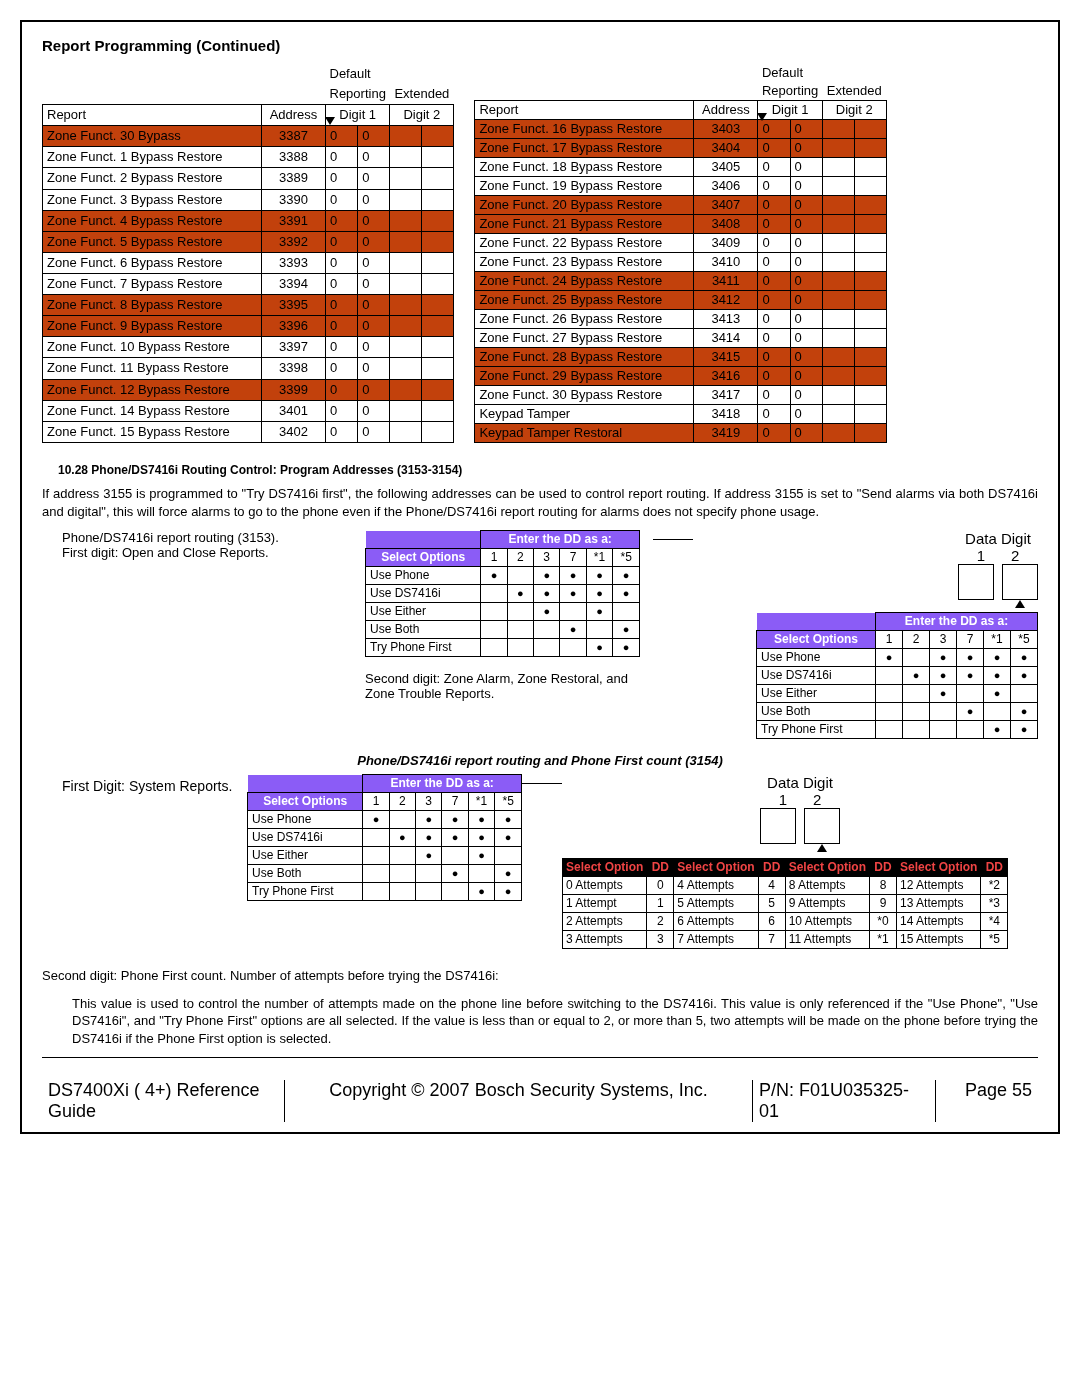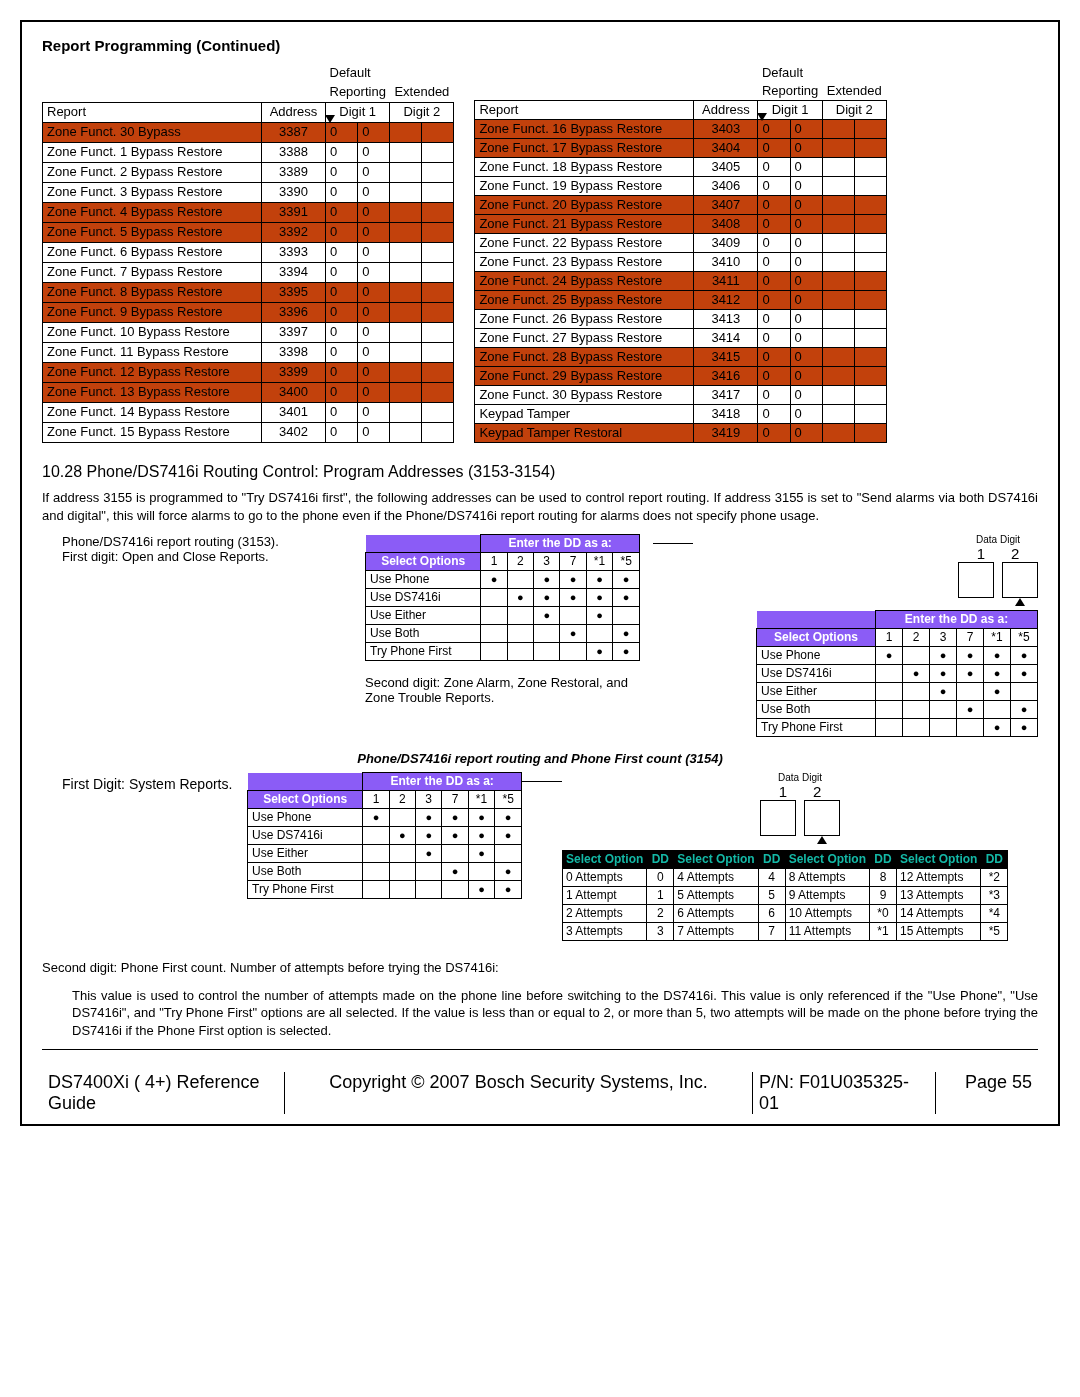--- a/index.html
+++ b/index.html
@@ -42,23 +42,23 @@
   }
   .col-report { width: 210px; }
   .col-addr { width: 55px; text-align: center !important; }
   .col-d1l { width: 23px; }
   .col-d1r { width: 23px; }
   .col-d2l { width: 23px; }
   .col-d2r { width: 23px; }
   .shaded { background: #c2410c; }
 
   .section-heading {
-    font-weight: normal;
-    font-size: 16px;
-    margin: 10px 0 8px 0;
+    font-weight: bold;
+    font-size: 12px;
+    margin: 10px 0 8px 16px;
   }
   .para {
     font-size: 13px;
     line-height: 1.35;
     margin: 0 0 10px 0;
     text-align: justify;
   }
   .indent { padding-left: 30px; }
 
   .opt-table {
@@ -74,36 +74,36 @@
   }
   .opt-table .blk {
     background: #8b5cf6;
     color: #fff;
     font-weight: bold;
     text-align: center;
   }
   .opt-table .cc { width: 18px; text-align: center; }
   .dot::before { content: "●"; font-size: 11px; }
   .opt-col-opt { width: 110px; }
-  .dd-label { font-size: 10px; }
+  .dd-label { font-size: 15px; }
   .dd-boxes { display: flex; gap: 8px; }
   .dd-box { width: 34px; height: 34px; border: 1.5px solid #000; }
 
   .attempts-table {
     border-collapse: collapse;
     font-size: 12px;
   }
   .attempts-table th, .attempts-table td {
     border: 1px solid #000;
     padding: 0 3px;
     height: 17px;
     line-height: 17px;
     text-align: left;
   }
-  .attempts-table .hdr { background: #000; color: #14b8a6; font-weight: bold; text-align: center; }
+  .attempts-table .hdr { background: #000; color: #ef4444; font-weight: bold; text-align: center; }
   .attempts-table .dd { width: 20px; text-align: center; }
 
   .footer {
     display: flex;
     border-top: 1px solid #000;
     margin-top: 10px;
     padding-top: 22px;
     font-size: 18px;
   }
   .footer > div { padding: 0 6px; }
@@ -258,28 +258,20 @@
             <td class="col-report">Zone Funct. 11 Bypass Restore</td>
             <td class="col-addr">3398</td>
             <td class="col-d1l">0</td>
             <td class="col-d1r">0</td>
             <td class="col-d2l"></td>
             <td class="col-d2r"></td>
           </tr>
           <tr class="shaded">
             <td class="col-report">Zone Funct. 12 Bypass Restore</td>
             <td class="col-addr">3399</td>
-            <td class="col-d1l">0</td>
-            <td class="col-d1r">0</td>
-            <td class="col-d2l"></td>
-            <td class="col-d2r"></td>
-          </tr>
-          <tr class="shaded">
-            <td class="col-report">Zone Funct. 13 Bypass Restore</td>
-            <td class="col-addr">3400</td>
             <td class="col-d1l">0</td>
             <td class="col-d1r">0</td>
             <td class="col-d2l"></td>
             <td class="col-d2r"></td>
           </tr>
           <tr>
             <td class="col-report">Zone Funct. 14 Bypass Restore</td>
             <td class="col-addr">3401</td>
             <td class="col-d1l">0</td>
             <td class="col-d1r">0</td>

